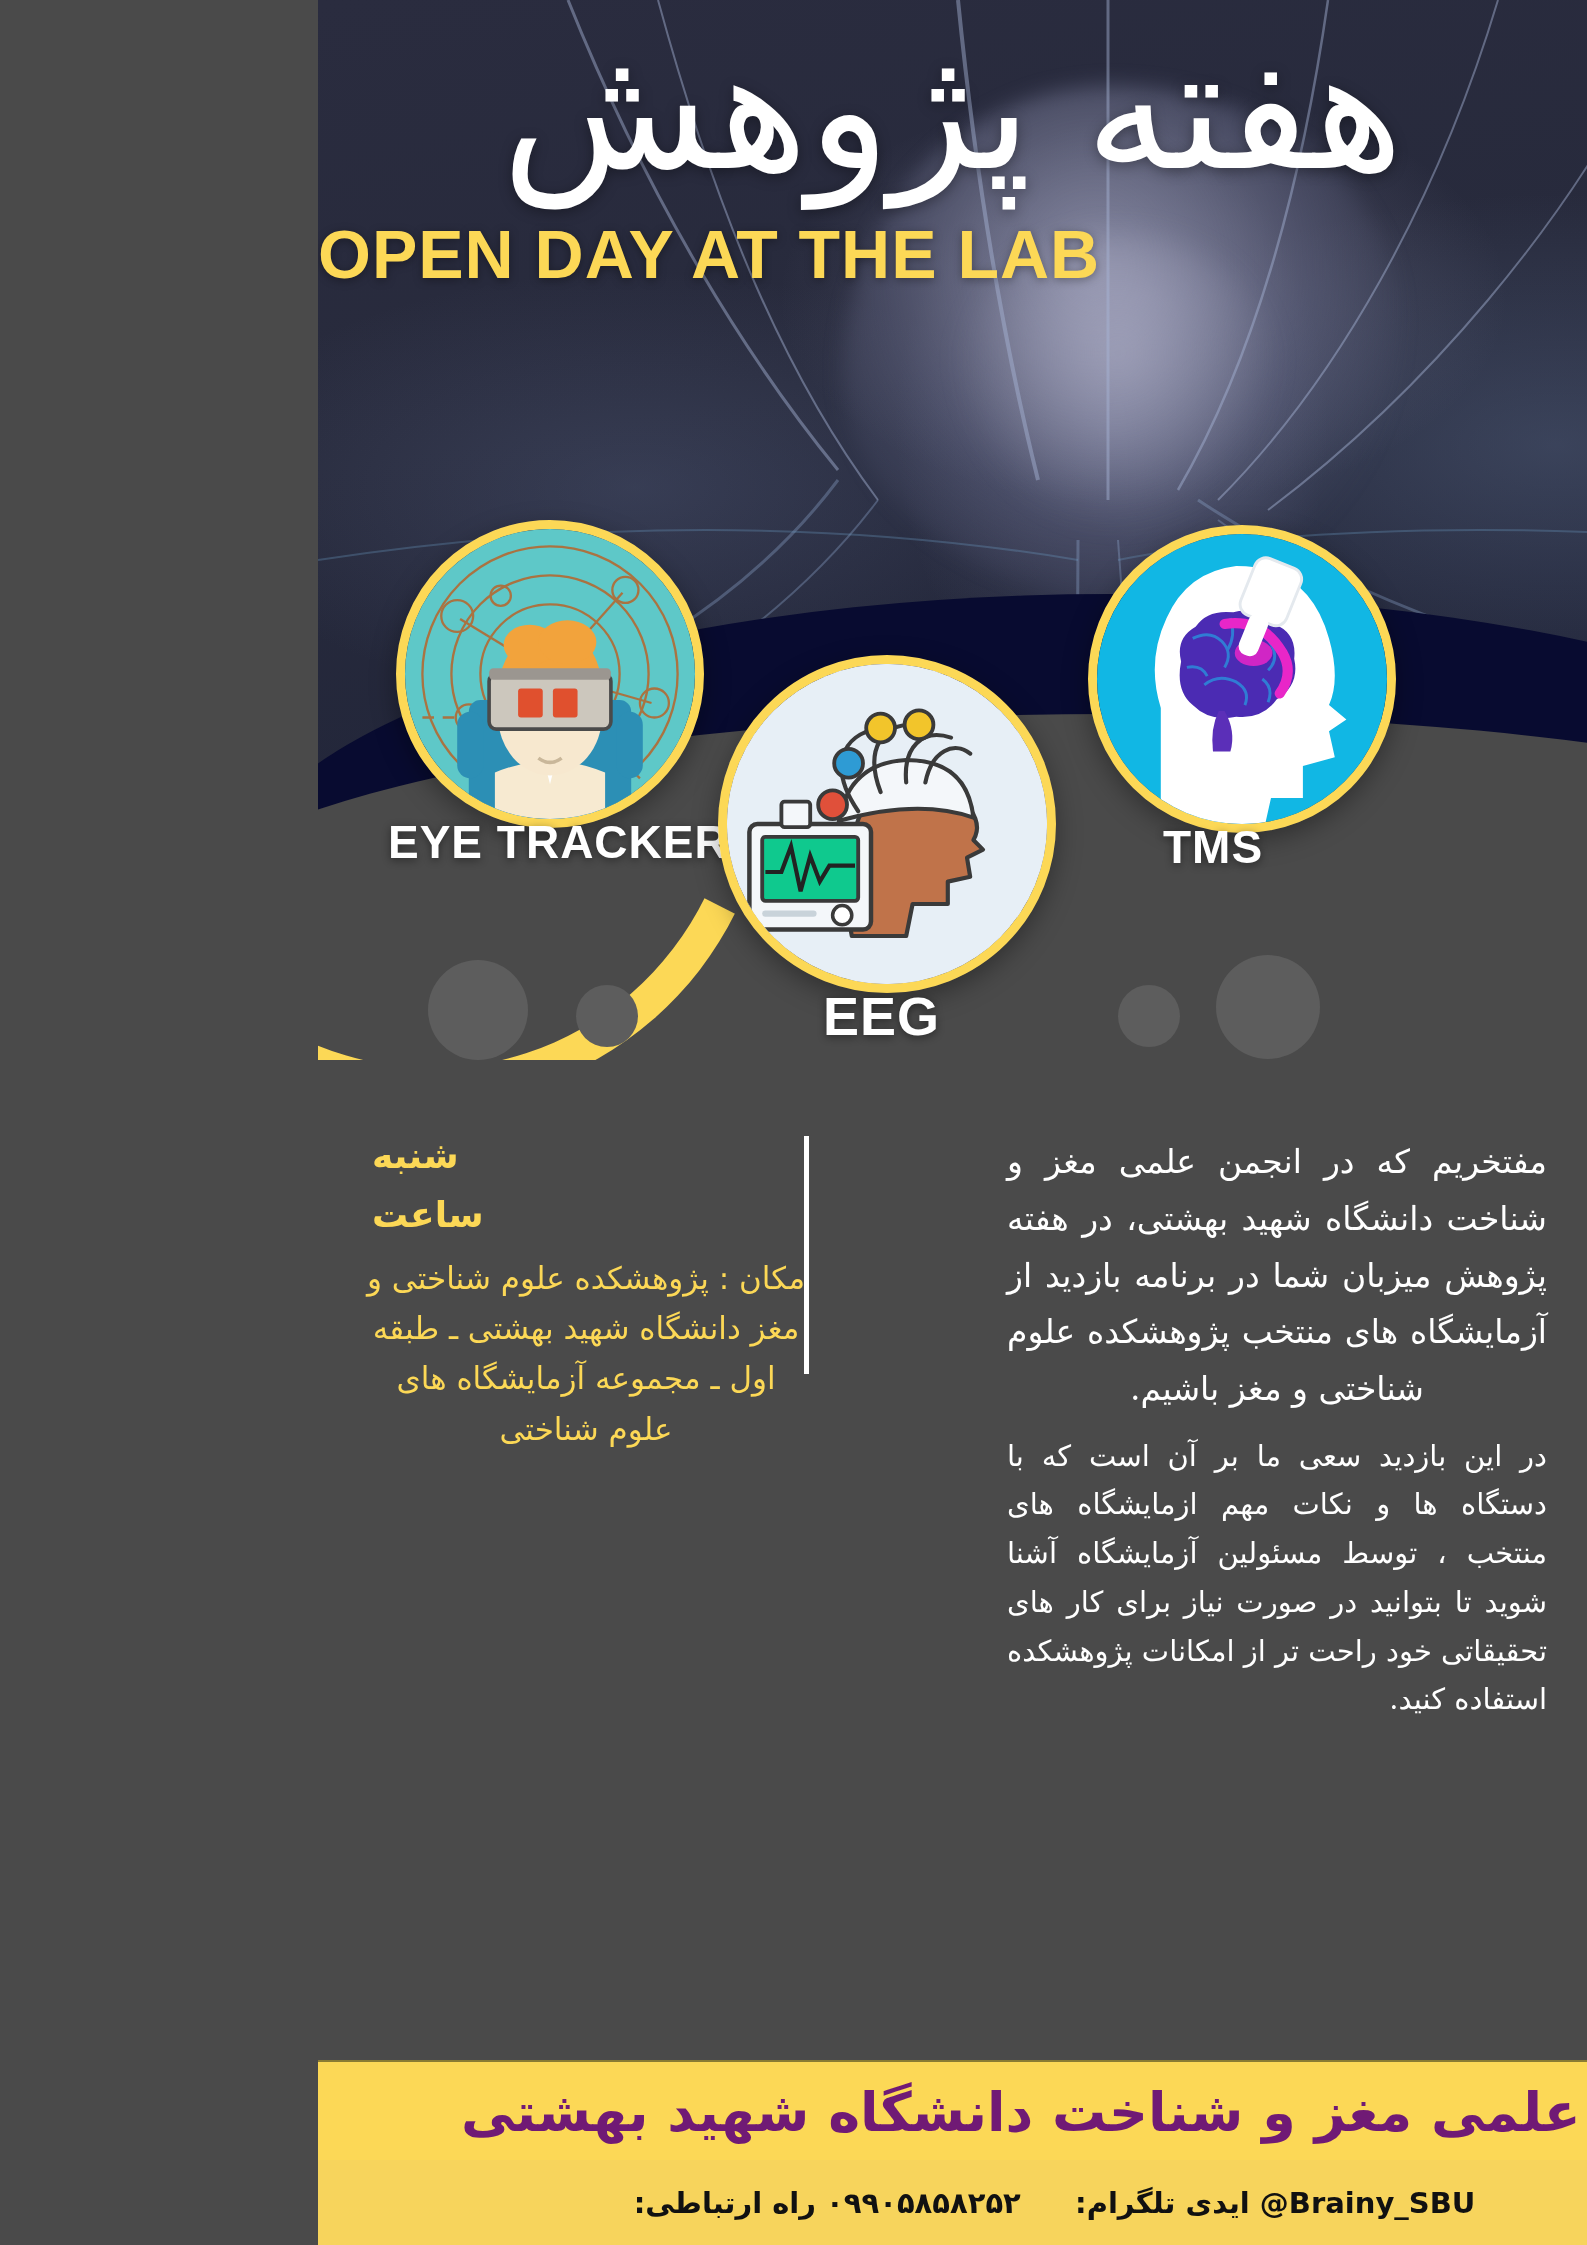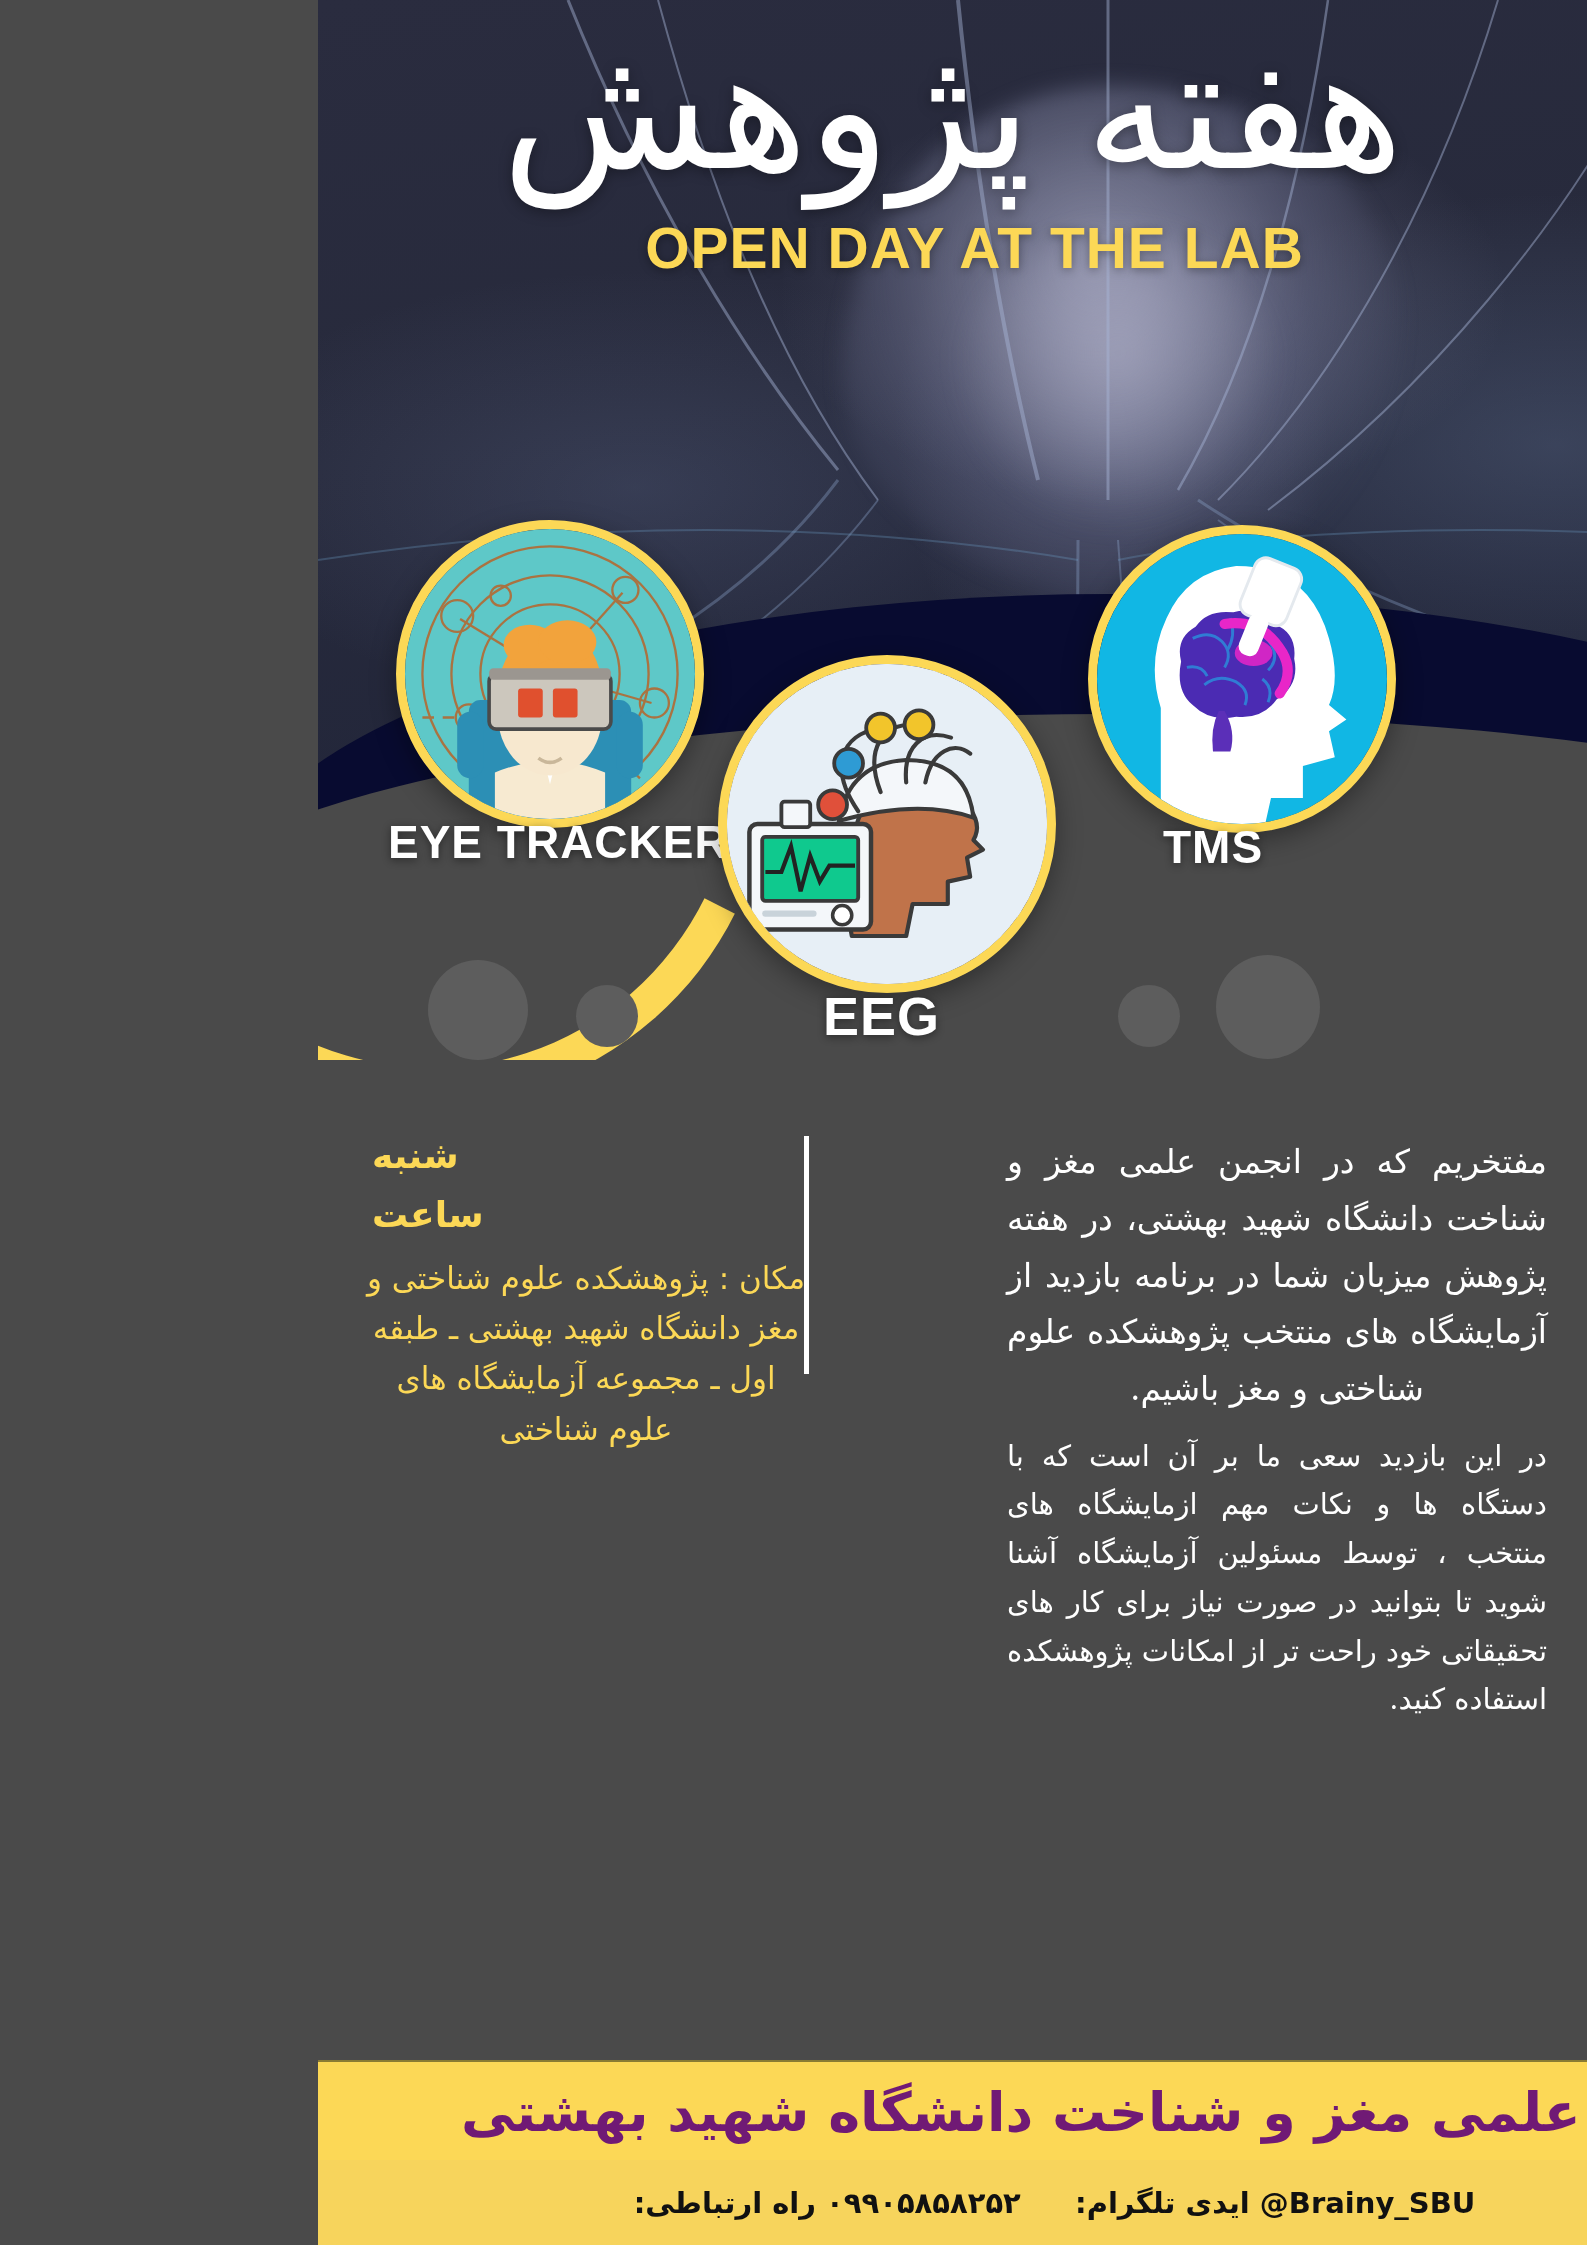--- a/index.html
+++ b/index.html
@@ -92,29 +92,28 @@
     font-size:170px;
     line-height:1.05;
     font-weight:400;
     letter-spacing:0;
     direction:rtl;
     text-shadow:0 3px 14px rgba(0,0,0,.35);
   }
   .title-en{
     position:absolute;
     left:0; right:0; top:215px;
-    text-align:center;
+    text-align:left;
     color:#fcd856;
-    font-size:57px;
+    font-size:68px;
     font-weight:bold;
     letter-spacing:1px;
     direction:ltr;
     font-family:"Liberation Sans",sans-serif;
     text-shadow:0 2px 10px rgba(0,0,0,.35);
-    margin-left:44px;
   }
 
   
   .circle{
     position:absolute;
     border-radius:50%;
     border:9px solid #fcd856;
     overflow:hidden;
     box-shadow:0 8px 26px rgba(0,0,0,.35);
   }

